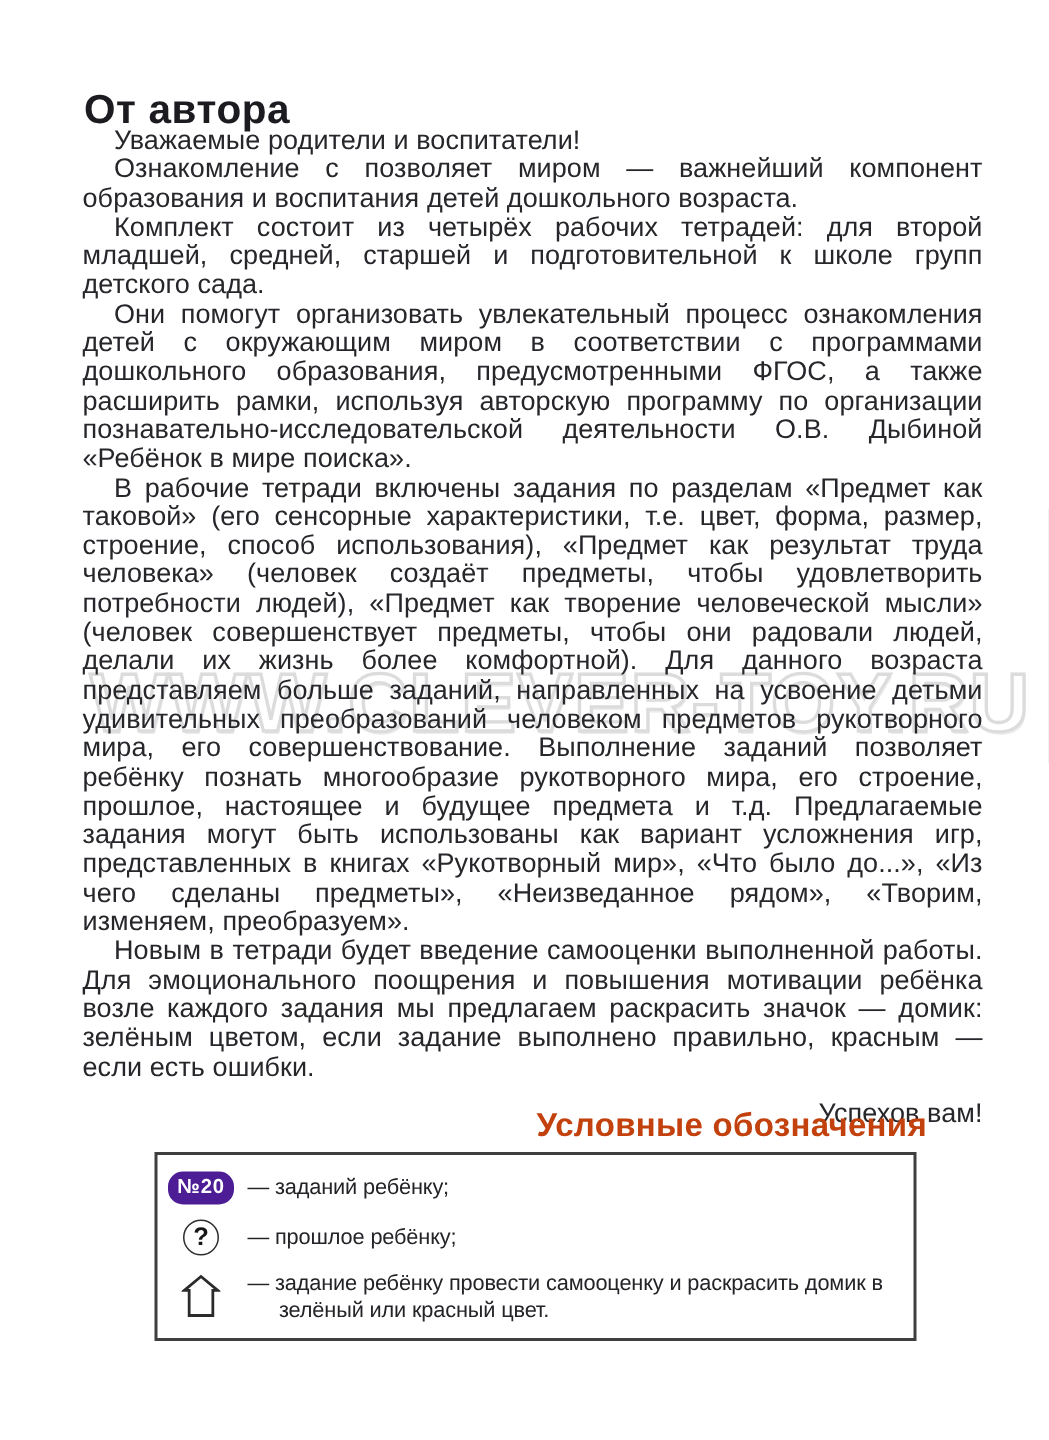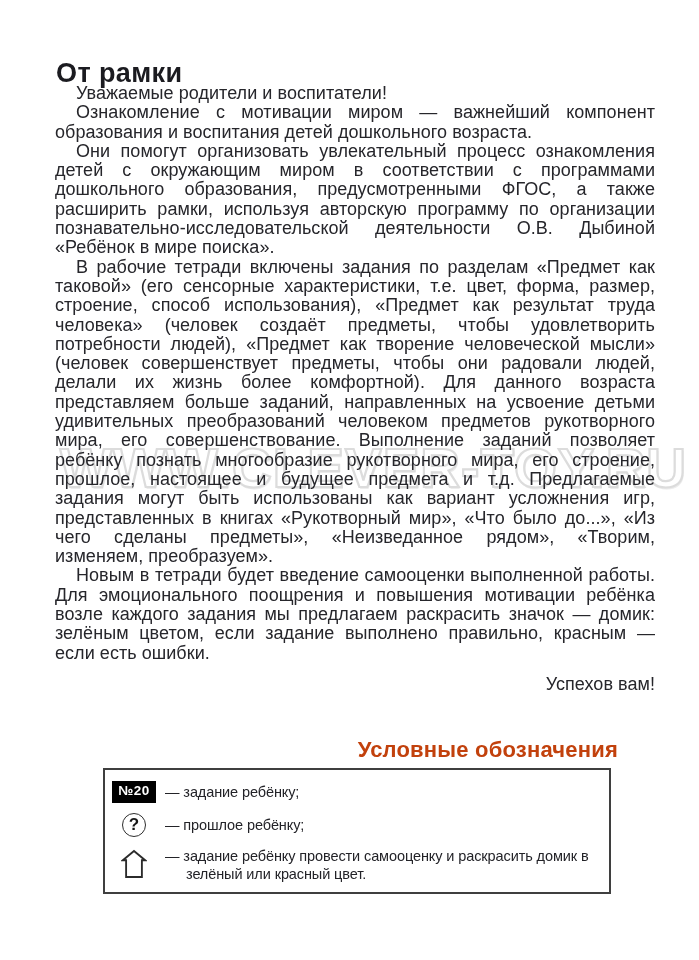--- a/index.html
+++ b/index.html
@@ -79,23 +79,23 @@
   .legend-row.r3{top:74px;align-items:center;}
   .icon-cell{
     width:46px;
     display:flex;
     justify-content:center;
     align-items:center;
     flex:none;
   }
   .task-badge{
     display:inline-block;
-    background:#000000;
+    background:#4c1d95;
     color:#ffffff;
-    border-radius:0;
+    border-radius:10px;
     padding:3px 6px 4px 6px;
     font-size:13.5px;
     font-weight:800;
     letter-spacing:.5px;
     line-height:1.1;
   }
   .question-circle{
     width:24px;height:24px;
     border:1.6px solid #2e2e2e;
     border-radius:50%;
@@ -122,40 +122,41 @@
     margin-top:3px;
   }
 </style>
 </head>
 <body>
 
 <div class="page">
 
   <div class="watermark">WWW.CLEVER-TOY.RU</div>
 
-  <h1 class="page-title">От рамки</h1>
+  <h1 class="page-title">От автора</h1>
 
   <div class="body-text">
     <p>Уважаемые родители и воспитатели!</p>
-    <p>Ознакомление с мотивации миром — важнейший компонент образования и воспитания детей дошкольного возраста.</p>
+    <p>Ознакомление с позволяет миром — важнейший компонент образования и воспитания детей дошкольного возраста.</p>
+    <p>Комплект состоит из четырёх рабочих тетрадей: для второй младшей, средней, старшей и подготовительной к школе групп детского сада.</p>
     <p>Они помогут организовать увлекательный процесс ознакомления детей с окружающим миром в соответствии с программами дошкольного образования, предусмотренными ФГОС, а также расширить рамки, используя авторскую программу по организации познавательно-исследовательской деятельности О.В. Дыбиной «Ребёнок в мире поиска».</p>
     <p>В рабочие тетради включены задания по разделам «Предмет как таковой» (его сенсорные характеристики, т.е. цвет, форма, размер, строение, способ использования), «Предмет как результат труда человека» (человек создаёт предметы, чтобы удовлетворить потребности людей), «Предмет как творение человеческой мысли» (человек совершенствует предметы, чтобы они радовали людей, делали их жизнь более комфортной). Для данного возраста представляем больше заданий, направленных на усвоение детьми удивительных преобразований человеком предметов рукотворного мира, его совершенствование. Выполнение заданий позволяет ребёнку познать многообразие рукотворного мира, его строение, прошлое, настоящее и будущее предмета и т.д. Предлагаемые задания могут быть использованы как вариант усложнения игр, представленных в книгах «Рукотворный мир», «Что было до...», «Из чего сделаны предметы», «Неизведанное рядом», «Творим, изменяем, преобразуем».</p>
     <p>Новым в тетради будет введение самооценки выполненной работы. Для эмоционального поощрения и повышения мотивации ребёнка возле каждого задания мы предлагаем раскрасить значок — домик: зелёным цветом, если задание выполнено правильно, красным — если есть ошибки.</p>
     <p class="closing">Успехов вам!</p>
   </div>
 
   <div class="legend-heading">Условные обозначения</div>
 
   <div class="legend-box">
 
     <div class="legend-row r1">
       <span class="icon-cell">
         <span class="task-badge">№20</span>
       </span>
-      <span class="legend-label">— задание ребёнку;</span>
+      <span class="legend-label">— заданий ребёнку;</span>
     </div>
 
     <div class="legend-row r2">
       <span class="icon-cell">
         <span class="question-circle">?</span>
       </span>
       <span class="legend-label">— прошлое ребёнку;</span>
     </div>
 
     <div class="legend-row r3">

